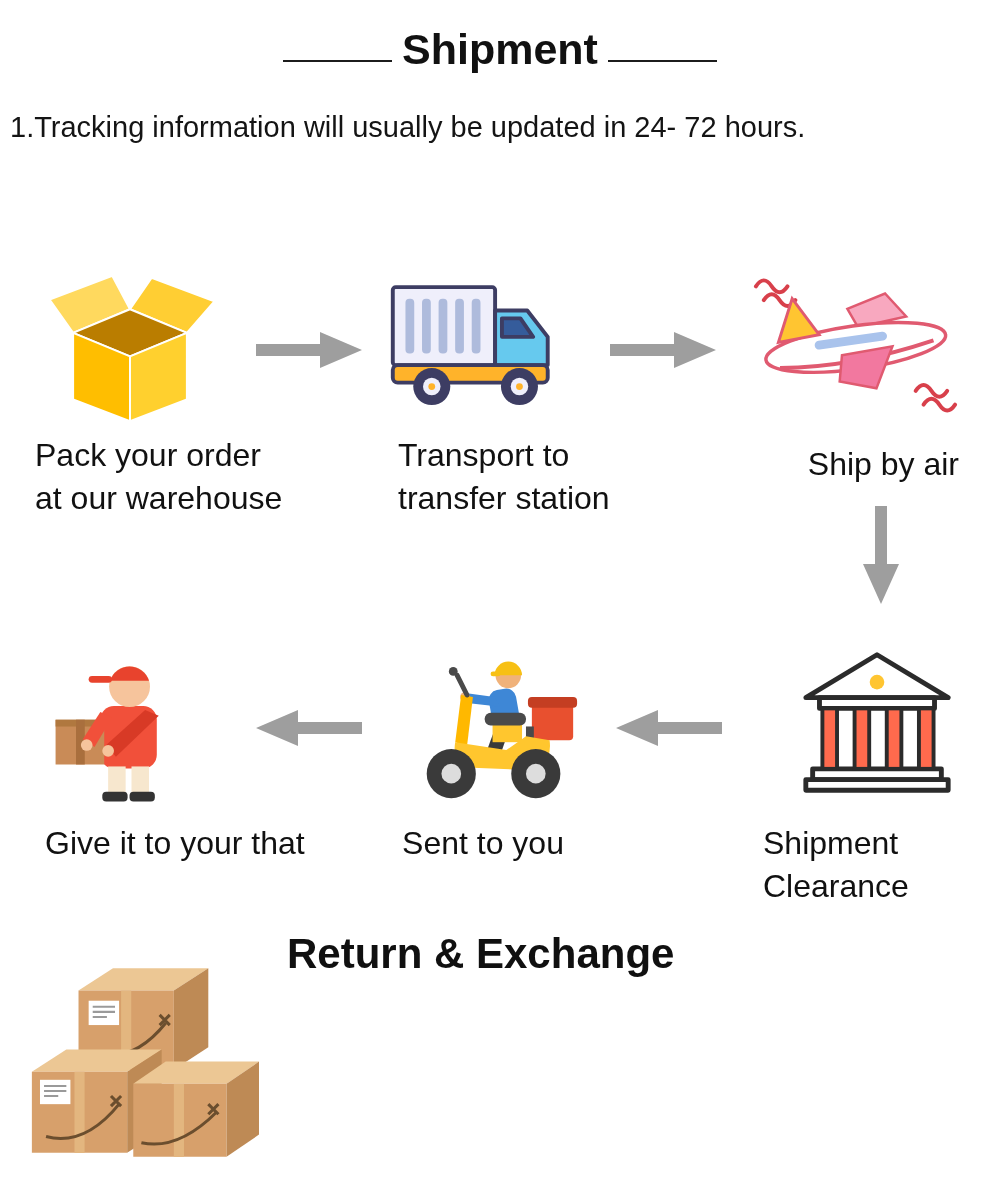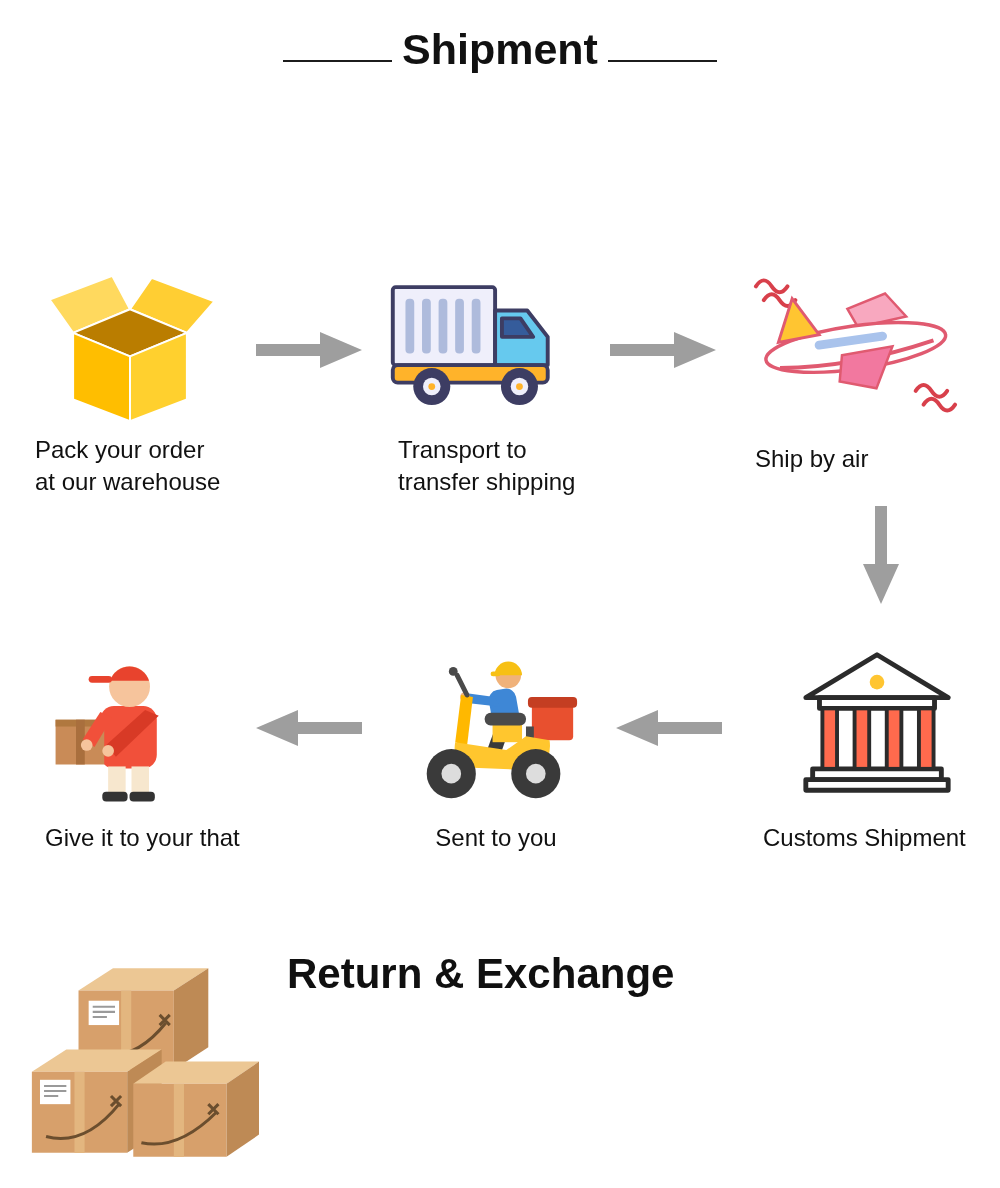--- a/index.html
+++ b/index.html
@@ -11,55 +11,56 @@
   .title-row h1 { font-size:43px; font-weight:700; line-height:1.1; color:#111; }
   .title-row .rule { flex:1; height:2px; background:#1c1c1c; margin-bottom:11px; }
 
   .note { position:absolute; left:10px; width:988px; font-size:29px; line-height:1.22; white-space:pre-line; color:#141414; }
   .note-1 { top:110px; }
   .note-2 { top:156px; }
 
   .abs { position:absolute; }
   .icon svg { width:100%; height:100%; display:block; }
 
-  .step-label { position:absolute; font-size:24px; line-height:1.34; white-space:pre-line; color:#111; }
+  .step-label { position:absolute; font-size:32px; line-height:1.34; white-space:pre-line; color:#111; }
   .label-pack      { left:35px;  top:434px; }
   .label-transport { left:398px; top:434px; }
-  .label-air       { left:755px; top:443px; width:182px; text-align:left; }
+  .label-air       { left:777px; top:443px; width:182px; text-align:right; }
   .label-give      { left:45px;  top:822px; }
-  .label-sent      { left:403px; top:822px; width:186px; text-align:center; }
+  .label-sent      { left:390px; top:822px; width:186px; text-align:center; }
   .label-customs   { left:763px; top:822px; }
 
   .pos-box      { left:30px;  top:272px; width:200px; height:152px; }
   .pos-arrow-r1 { left:256px; top:330px; width:106px; height:40px; }
   .pos-truck    { left:385px; top:278px; width:190px; height:144px; }
   .pos-arrow-r2 { left:610px; top:330px; width:106px; height:40px; }
   .pos-plane    { left:750px; top:266px; width:212px; height:154px; }
   .pos-arrow-dn { left:861px; top:506px; width:40px;  height:98px; }
   .pos-customs  { left:799px; top:648px; width:156px; height:152px; }
   .pos-arrow-l1 { left:616px; top:708px; width:106px; height:40px; }
   .pos-scooter  { left:410px; top:642px; width:172px; height:166px; }
   .pos-arrow-l2 { left:256px; top:708px; width:106px; height:40px; }
   .pos-courier  { left:40px;  top:646px; width:146px; height:164px; }
   .pos-boxes    { left:14px;  top:948px; width:272px; height:218px; }
 
-  .return-title { position:absolute; left:287px; top:950px; font-size:42px; font-weight:700; color:#101010; }
+  .return-title { position:absolute; left:287px; top:930px; font-size:42px; font-weight:700; color:#101010; }
   .return-body  { position:absolute; left:294px; top:1026px; width:700px; font-size:23.5px; line-height:1.52; white-space:pre-line; color:#141414; }
 </style>
 </head>
 <body>
 
 <div class="page">
 
   <header class="title-row">
     <span class="rule"></span>
     <h1>Shipment</h1>
     <span class="rule"></span>
   </header>
 
+  <p class="note note-1">1.Tracking information will usually be updated in 24- 72 hours.</p>
 
   <div class="abs icon pos-box">
     <svg viewBox="0 0 200 155">
       <g stroke="#ffffff" stroke-width="2" stroke-linejoin="round">
         <polygon points="42,62 100,38 82,4 18,28" fill="#FFD95E"></polygon>
         <polygon points="100,38 158,62 186,30 122,6" fill="#FFCE33"></polygon>
         <polygon points="42,62 100,38 158,62 100,86" fill="#BA7D00"></polygon>
         <polygon points="42,62 100,86 100,152 42,130" fill="#FFBE00"></polygon>
         <polygon points="100,86 158,62 158,130 100,152" fill="#FFD02E"></polygon>
       </g>
@@ -117,21 +118,21 @@
         <rect x="66" y="70" width="74" height="9" rx="4.5" fill="#A9C3EC"></rect>
         <path d="M28,92 Q 100,102 186,86" fill="none" stroke="#E05A70" stroke-width="4"></path>
         <polygon points="92,88 144,86 122,126 86,114" fill="#F2789F" stroke="#E05A70" stroke-width="2.5"></polygon>
       </g>
     </svg>
   </div>
 
   <div class="step-label label-pack">Pack your order
 at our warehouse</div>
   <div class="step-label label-transport">Transport to
-transfer shipping</div>
+transfer station</div>
   <div class="step-label label-air">Ship by air</div>
 
   <div class="abs icon pos-arrow-dn">
     <svg viewBox="0 0 40 98">
         <polygon points="14,0 26,0 26,58 38,58 20,98 2,58 14,58" fill="#9e9e9e"></polygon>
       </svg>
   </div>
 
   <div class="abs icon pos-customs">
     <svg viewBox="0 0 160 152">
@@ -202,21 +203,21 @@
       <polygon points="108,64 122,70 78,112 68,100" fill="#D83A26"></polygon>
       <rect x="16" y="74" width="50" height="46" fill="#C98B57"></rect>
       <rect x="16" y="74" width="50" height="7" fill="#B0783F"></rect>
       <rect x="37" y="74" width="9" height="46" fill="#A96F3D"></rect>
       <polygon points="62,66 74,72 56,102 44,94" fill="#F1503A"></polygon>
       <circle cx="48" cy="100" r="6" fill="#F6C49C"></circle>
       <circle cx="70" cy="106" r="6" fill="#F6C49C"></circle>
     </svg>
   </div>
 
-  <div class="step-label label-customs">Customs Shipment</div>
+  <div class="step-label label-customs">Shipment Clearance</div>
   <div class="step-label label-sent">Sent to you</div>
   <div class="step-label label-give">Give it to your that</div>
 
   <div class="abs icon pos-boxes">
     <svg viewBox="0 0 265 215">
 
       <polygon points="62,42 96,20 190,20 156,42" fill="#ECC794"></polygon>
       <polygon points="62,42 156,42 156,120 62,120" fill="#D7A06B"></polygon>
       <polygon points="156,42 190,20 190,98 156,120" fill="#BE8A55"></polygon>
       <rect x="104" y="42" width="10" height="78" fill="#E3B67F"></rect>

